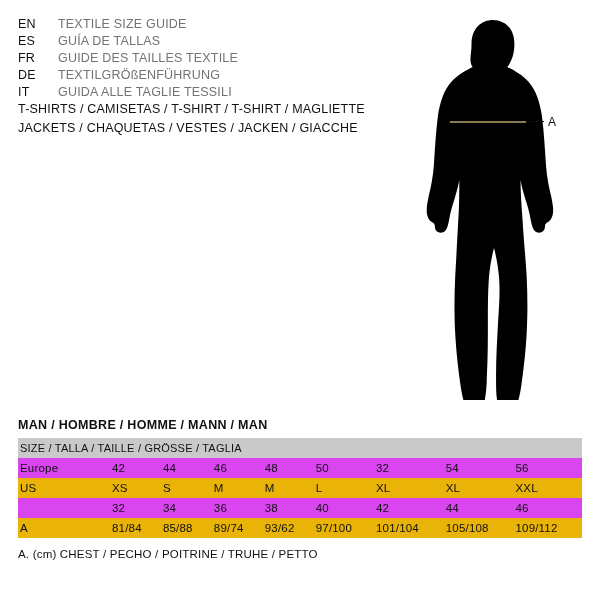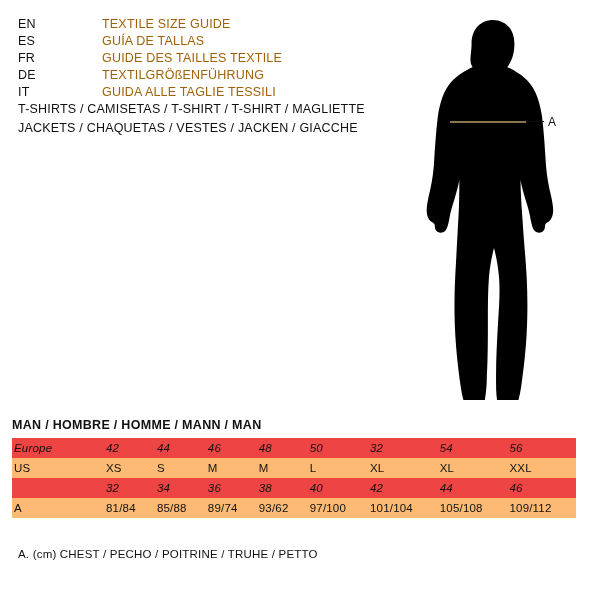--- a/index.html
+++ b/index.html
@@ -35,22 +35,21 @@
     line-height: 17px;
     font-size: 12.5px;
     letter-spacing: 0.2px;
   }
   .legend-code {
     width: 40px;
     flex: 0 0 40px;
     color: #111;
   }
   .legend-text {
-    color: #a16207;
-    margin-left: 44px;
+    color: #737373;
   }
 
   
   .categories {
     position: absolute;
     left: 18px;
     top: 100px;
     width: 400px;
   }
   .cat-line {
@@ -80,21 +79,21 @@
     position: absolute;
     left: 126px;
     top: 111px;
     width: 18px;
     border-top: 1px dashed #111;
   }
 
   
   .table-section {
     position: absolute;
-    left: 12px;
+    left: 18px;
     top: 418px;
     width: 564px;
   }
   .man-title {
     font-size: 12.5px;
     font-weight: bold;
     letter-spacing: 0.3px;
     color: #111;
     margin-bottom: 6px;
   }
@@ -109,26 +108,25 @@
     text-align: left;
     font-weight: normal;
     letter-spacing: 0.2px;
   }
   .hdr-row td {
     background: #c9c9c9;
     font-size: 11px;
     letter-spacing: 0.3px;
   }
   .row-alt td {
-    background: #fdba74;
+    background: #eab308;
     margin-top: 14px;
   }
   .row-plain td {
-    background: #ef4444;
-    font-style: italic;
+    background: #d946ef;
   }
   .col-label {
     width: 86px;
   }
   .footnote {
     position: absolute;
     left: 18px;
     top: 548px;
     font-size: 11.5px;
     color: #111;
@@ -224,20 +222,23 @@
       <line x1="50" y1="112" x2="126" y2="112" stroke="#b8a26a" stroke-width="1.6"></line>
     </svg>
     <div class="dash"></div>
     <div class="measure-label">A</div>
   </div>
 
   <div class="table-section">
     <div class="man-title">MAN / HOMBRE / HOMME / MANN / MAN</div>
     <table class="size-table">
       <tbody>
+        <tr class="hdr-row">
+          <td class="col-label" colspan="9">SIZE / TALLA / TAILLE / GRÖSSE / TAGLIA</td>
+        </tr>
         <tr class="row-plain">
           <td class="col-label">Europe</td>
           <td>42</td>
           <td>44</td>
           <td>46</td>
           <td>48</td>
           <td>50</td>
           <td>32</td>
           <td>54</td>
           <td>56</td>

